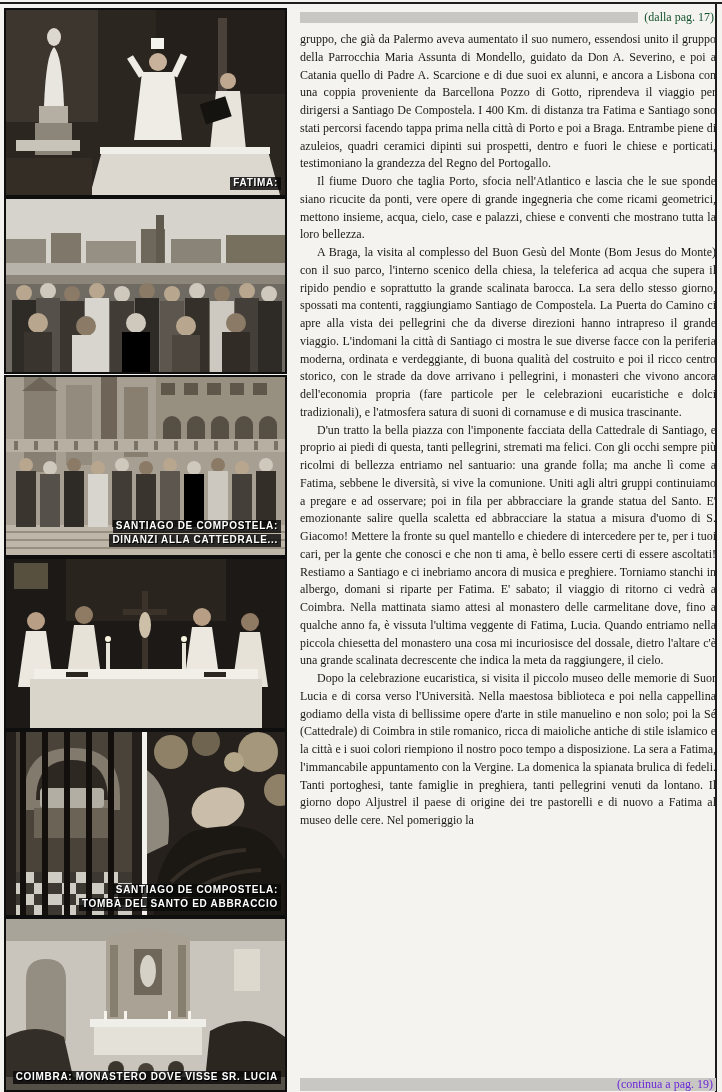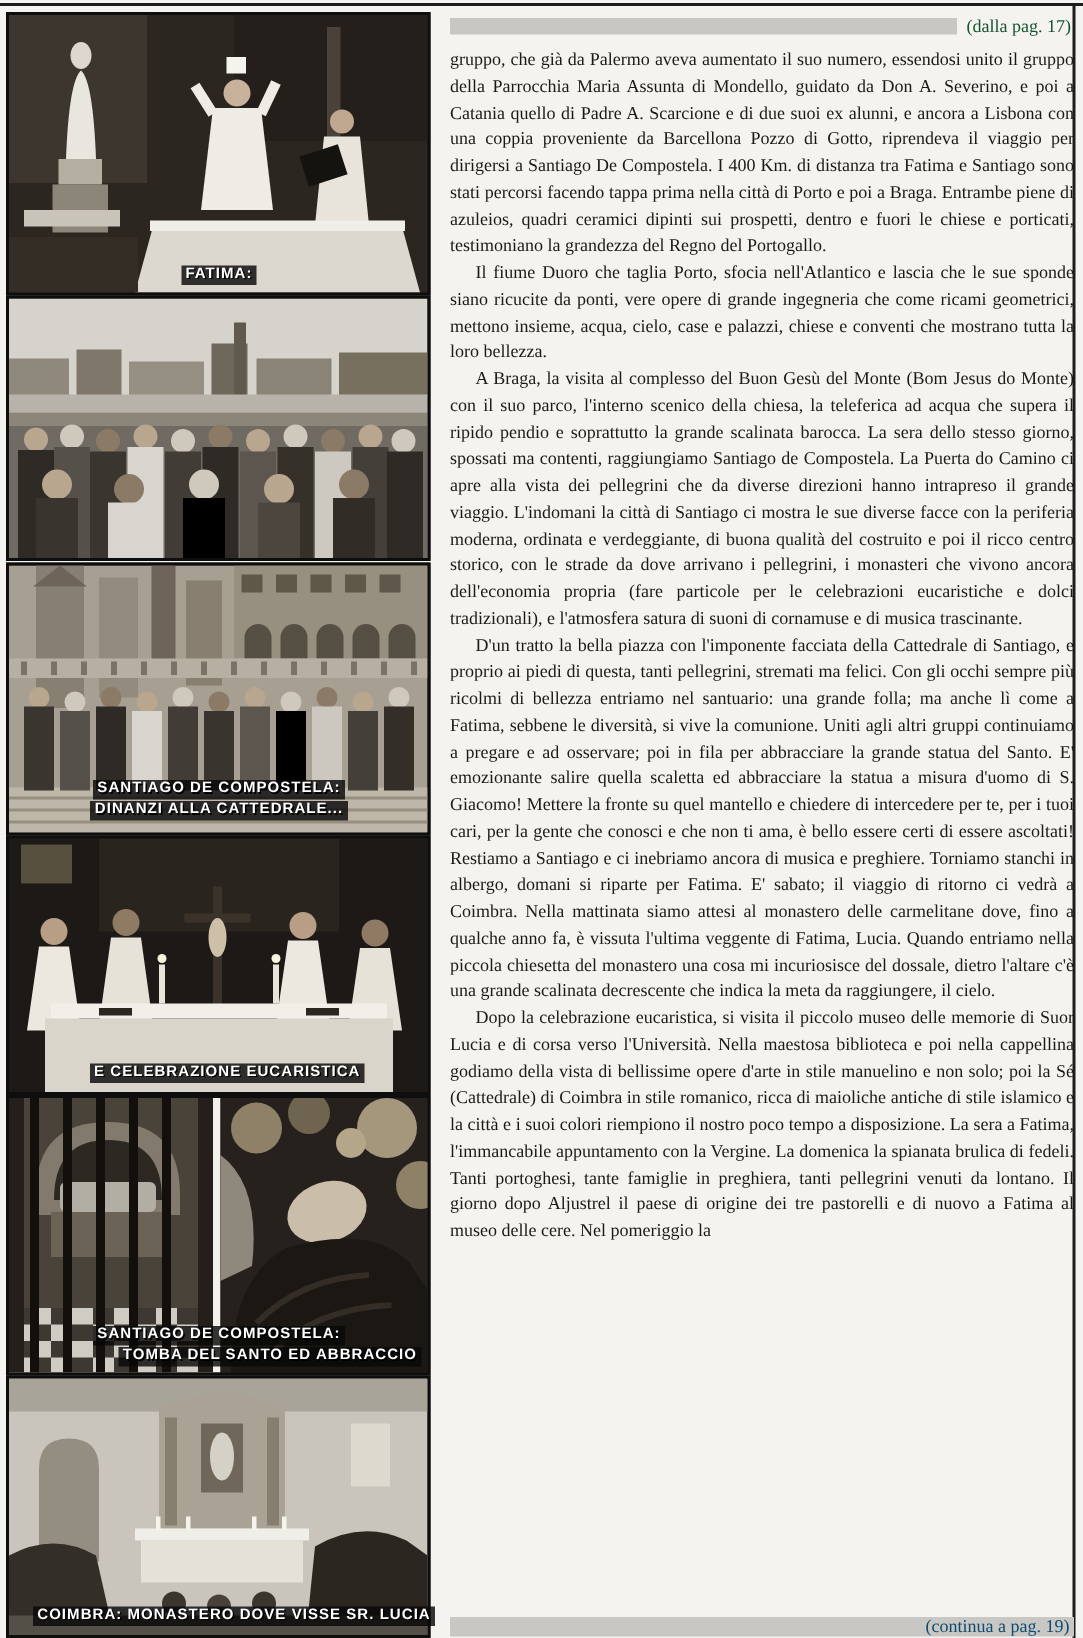--- a/index.html
+++ b/index.html
@@ -6,38 +6,38 @@
   .page{position:relative;width:722px;height:1092px;background:#f4f3ef;overflow:hidden;
         font-family:"Liberation Serif",serif;}
   .top-rule{position:absolute;top:2px;left:0;width:722px;height:2px;background:#1c1c1c;}
   .right-rule{position:absolute;top:2px;left:715px;width:2px;height:1090px;background:#1c1c1c;}
 
   
   .photo{position:absolute;left:4px;width:279px;margin:0;border:2px solid #0e0e0e;
          background:#222;box-sizing:content-box;}
   .photo svg{display:block;width:100%;height:100%;}
   .caption{position:absolute;left:5px;right:4px;bottom:5px;display:flex;flex-direction:column;
-           align-items:center;gap:1px;
+           align-items:flex-end;gap:1px;
            font-family:"Liberation Sans",sans-serif;font-weight:bold;font-size:10px;
            letter-spacing:.7px;color:#fff;line-height:12px;}
   .caption span{background:rgba(8,8,8,.82);padding:0 3px 1px 3px;white-space:nowrap;
                 text-shadow:1px 1px 0 #000;}
   .caption.second-right span:nth-child(2){align-self:flex-end;}
   .caption.inset{left:16px;}
 
   
   .text-col{position:absolute;left:300px;top:0;width:416px;}
   .ref-bar-top{position:absolute;left:0;top:12px;width:338px;height:11px;background:#c8c7c3;}
   .ref-note-top{position:absolute;right:2px;top:10px;font-size:12px;color:#14532d;}
   .article{position:absolute;left:0;top:31px;width:416px;font-size:12px;line-height:17.75px;
            color:#1b1916;text-align:justify;hyphens:auto;-webkit-hyphens:auto;}
   .article p{margin:0;}
   .article p.indent{text-indent:17px;}
   .ref-bar-bottom{position:absolute;left:0;top:1078px;width:416px;height:13px;background:#c8c7c3;
-                  text-align:right;font-size:12px;line-height:13px;color:#0c4a6e;padding:0;}
+                  text-align:right;font-size:12px;line-height:13px;color:#6d28d9;padding:0;}
   .ref-bar-bottom span{padding-right:3px;}
 </style>
 </head>
 <body>
 
 <div class="page">
   <div class="top-rule"></div>
   <div class="right-rule"></div>
 
   <figure class="photo" style="top:8px;height:185px;">
@@ -207,23 +207,20 @@
       <ellipse cx="139" cy="66" rx="6" ry="13" fill="#cdbfa8"></ellipse>
       <rect x="100" y="84" width="4" height="26" fill="#e8e4da"></rect>
         <circle cx="102" cy="80" r="3" fill="#f8f4e0"></circle>
       <rect x="176" y="84" width="4" height="26" fill="#e8e4da"></rect>
         <circle cx="178" cy="80" r="3" fill="#f8f4e0"></circle>
       <rect x="28" y="110" width="224" height="10" fill="#f1efe8"></rect>
       <rect x="24" y="120" width="232" height="49" fill="#d9d5cb"></rect>
       <rect x="60" y="113" width="22" height="5" fill="#2c2620"></rect>
       <rect x="198" y="113" width="22" height="5" fill="#2c2620"></rect>
     </svg>
-    <figcaption class="caption inset" style="bottom:6px;">
-      <span>E CELEBRAZIONE EUCARISTICA</span>
-    </figcaption>
   </figure>
 
   <figure class="photo" style="top:730px;height:183px;">
     <svg viewBox="0 0 279 183" preserveAspectRatio="none">
       <rect width="136" height="183" fill="#4a433a"></rect>
       <path d="M18 64 Q18 16 66 16 Q114 16 114 64 L114 78 L18 78 Z" fill="#827a6c"></path>
       <path d="M30 68 Q30 28 66 28 Q102 28 102 68 Z" fill="#2e2822"></path>
       <rect x="34" y="56" width="64" height="20" rx="4" fill="#b3aea4"></rect>
       <rect x="28" y="76" width="80" height="30" fill="#6b6355"></rect>
       <rect y="140" width="136" height="43" fill="#cfccc4"></rect>

